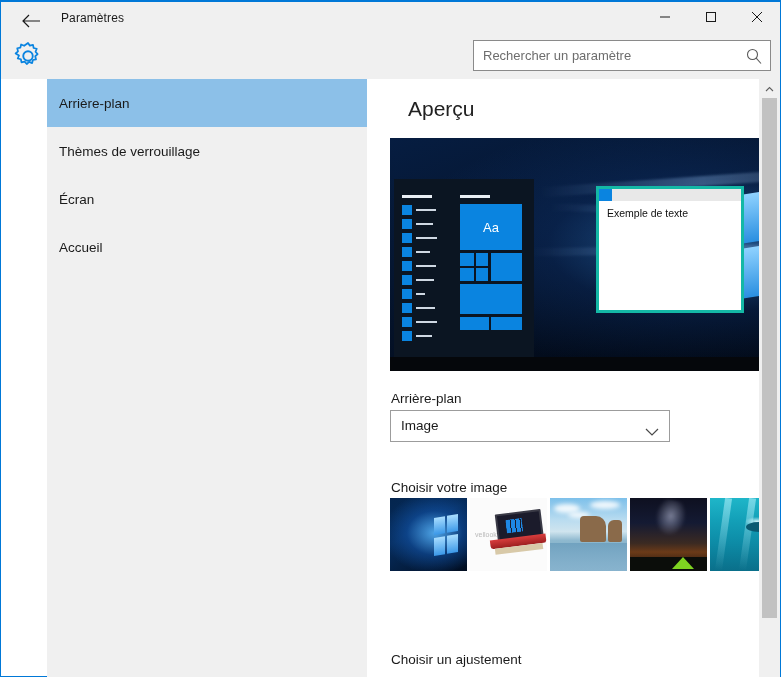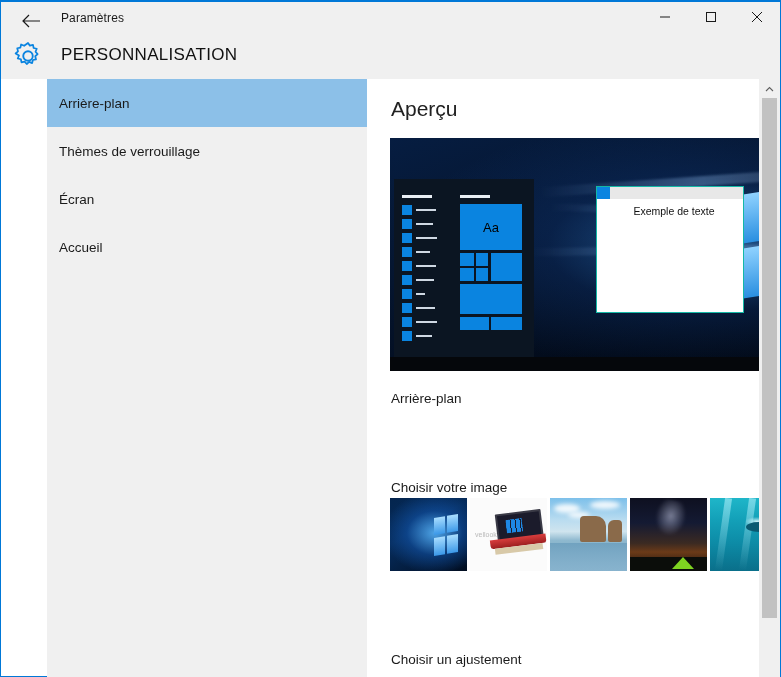--- a/index.html
+++ b/index.html
@@ -41,21 +41,21 @@
   
   .body{position:relative;height:599px;background:#fff;margin-left:46px;}
   .sidebar{position:absolute;left:0;top:0;width:320px;height:599px;background:#f0f0f0;}
   .nav-item{position:relative;height:48px;display:flex;align-items:center;
     padding-left:12px;font-size:13.5px;color:#1a1a1a;box-sizing:border-box;}
   .nav-item.selected{background:#8cc0e8;}
 
   .content{position:absolute;left:320px;top:0;right:21px;height:599px;
     background:#fff;overflow:hidden;}
   .section-h{font-size:21px;color:#212121;font-weight:400;}
-  #pageTitle{position:absolute;left:24px;top:18px;}
+  #pageTitle{position:absolute;left:41px;top:18px;}
   .label{font-size:13.5px;color:#1a1a1a;}
 
   
   .preview{position:absolute;left:23px;top:59px;width:420px;height:233px;
     overflow:hidden;background:#04183a;}
   .wall{position:absolute;inset:0;
     background:
       radial-gradient(120% 90% at 76% 46%, rgba(60,150,240,.55) 0%, rgba(20,70,150,.25) 32%, rgba(0,0,0,0) 62%),
       linear-gradient(160deg,#061d41 0%,#05152f 38%,#020a18 78%,#01060f 100%);}
   .wall-ray{position:absolute;background:linear-gradient(90deg,rgba(255,255,255,0) 0%,rgba(160,205,255,.30) 60%,rgba(210,233,255,.12) 100%);
@@ -72,24 +72,24 @@
     background:#0b1522;}
   .applist{position:absolute;left:8px;top:16px;width:38px;}
   .applist .hdr{width:30px;height:3px;background:#e9eef5;margin-bottom:6px;}
   .approw{display:flex;align-items:center;height:11px;margin-bottom:3px;}
   .approw i{display:block;width:10px;height:10px;background:#0a84e0;}
   .approw b{display:block;height:2px;background:#cfd8e3;margin-left:4px;}
   .tiles{position:absolute;left:66px;top:16px;width:62px;}
   .tiles .hdr{width:30px;height:3px;background:#e9eef5;margin-bottom:6px;}
   .tile{background:#0a84e0;position:absolute;}
   .tilewrap{position:relative;width:62px;height:140px;}
-  .tile-aa{left:0;top:0;width:62px;height:46px;color:#000000;font-size:13px;
+  .tile-aa{left:0;top:0;width:62px;height:46px;color:#ffffff;font-size:13px;
     display:flex;align-items:center;justify-content:center;}
   .sample-win{position:absolute;left:206px;top:48px;width:148px;height:127px;
-    background:#fff;border:1px solid #14b8a6;box-sizing:border-box;text-align:center;}
+    background:#fff;border:3px solid #14b8a6;box-sizing:border-box;}
   .sample-tb{position:relative;height:12px;background:#e8e8e8;}
   .sample-tb i{position:absolute;left:0;top:0;width:13px;height:12px;background:#0a84e0;}
   .sample-text{padding:6px 0 0 8px;font-size:10.5px;color:#111;}
 
   
   #bgLabel{position:absolute;left:24px;top:312px;}
   .dropdown{position:absolute;left:23px;top:331px;width:280px;height:32px;
     border:1px solid #9c9c9c;background:#fff;box-sizing:border-box;}
   .dropdown .val{position:absolute;left:10px;top:7px;font-size:13.5px;color:#1a1a1a;}
   .chev{position:absolute;right:10px;top:12px;}
@@ -182,22 +182,30 @@
     </div>
   </div>
 
   <div class="header">
     <div class="gear">
       <svg width="30" height="30" viewBox="0 0 24 24">
         <path d="M12 8.2a3.8 3.8 0 1 0 0 7.6 3.8 3.8 0 0 0 0-7.6z" fill="none" stroke="#0a84e0" stroke-width="1.5"></path>
         <path d="M12 1.6l1.5 2.1 2.5-.6.5 2.5 2.5.6-1 2.4 1.7 1.9-1.9 1.7.6 2.5-2.5.5-.6 2.5-2.4-1-1.9 1.7-1.7-1.9-2.5.6-.5-2.5-2.5-.6 1-2.4L2.1 10l1.9-1.7-.6-2.5 2.5-.5.6-2.5 2.4 1z" fill="none" stroke="#0a84e0" stroke-width="1.4" stroke-linejoin="round"></path>
       </svg>
     </div>
-    <div class="cat-title">PERSONNALISATION</div>
-
+
+    <div class="searchbox">
+      <input type="text" placeholder="Rechercher un paramètre" style="">
+      <div class="search-icon">
+        <svg width="18" height="18" viewBox="0 0 18 18">
+          <circle cx="7.5" cy="7.5" r="5" fill="none" stroke="#5a5a5a" stroke-width="1.1"></circle>
+          <path d="M11.2 11.2 L16 16.5" stroke="#5a5a5a" stroke-width="1.1"></path>
+        </svg>
+      </div>
+    </div>
   </div>
 
   <div class="body">
 
     <div class="sidebar">
       <div class="nav-item selected">
         <span>Arrière-plan</span>
       </div>
       <div class="nav-item">
         <span>Thèmes de verrouillage</span>
@@ -294,20 +302,28 @@
           <div class="sample-tb">
               <i></i>
             </div>
           <div class="sample-text">Exemple de texte</div>
         </div>
 
         <div class="taskbar"></div>
       </div>
 
       <div id="bgLabel" class="label">Arrière-plan</div>
+      <div class="dropdown">
+        <span class="val">Image</span>
+        <span class="chev">
+          <svg width="14" height="9" viewBox="0 0 14 9">
+            <path d="M1 1 L7 7 L13 1" fill="none" stroke="#4a4a4a" stroke-width="1.2"></path>
+          </svg>
+        </span>
+      </div>
 
       <div id="pickLabel" class="label">Choisir votre image</div>
       <div class="thumbs">
         <div class="thumb th1">
           <div class="lg">
               <span class="a"></span>
               <span class="b"></span>
               <span class="c"></span>
               <span class="d"></span>
             </div>

